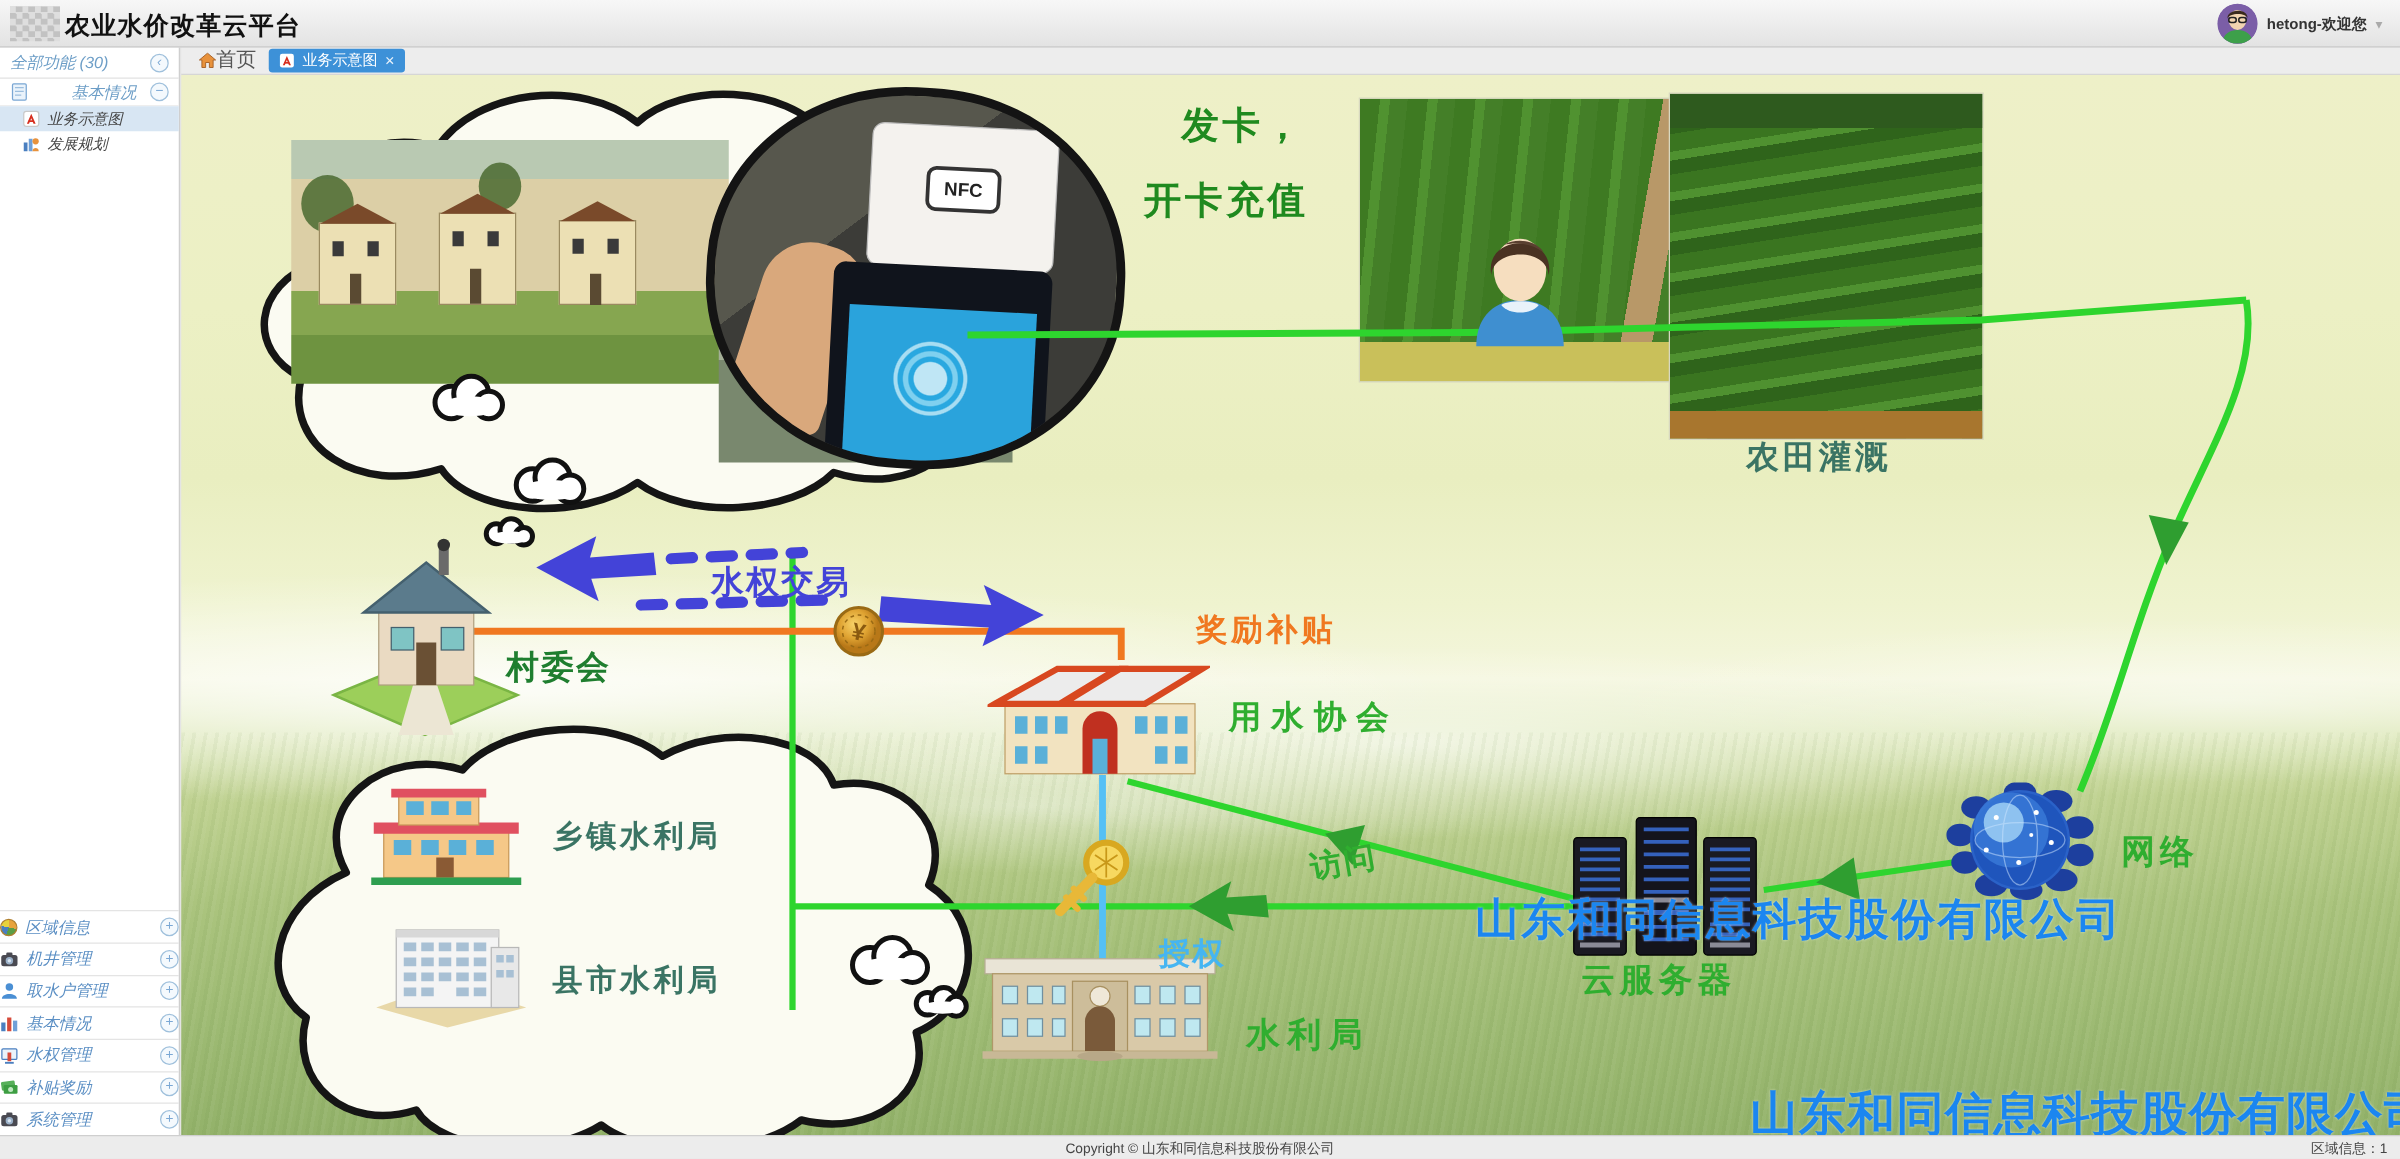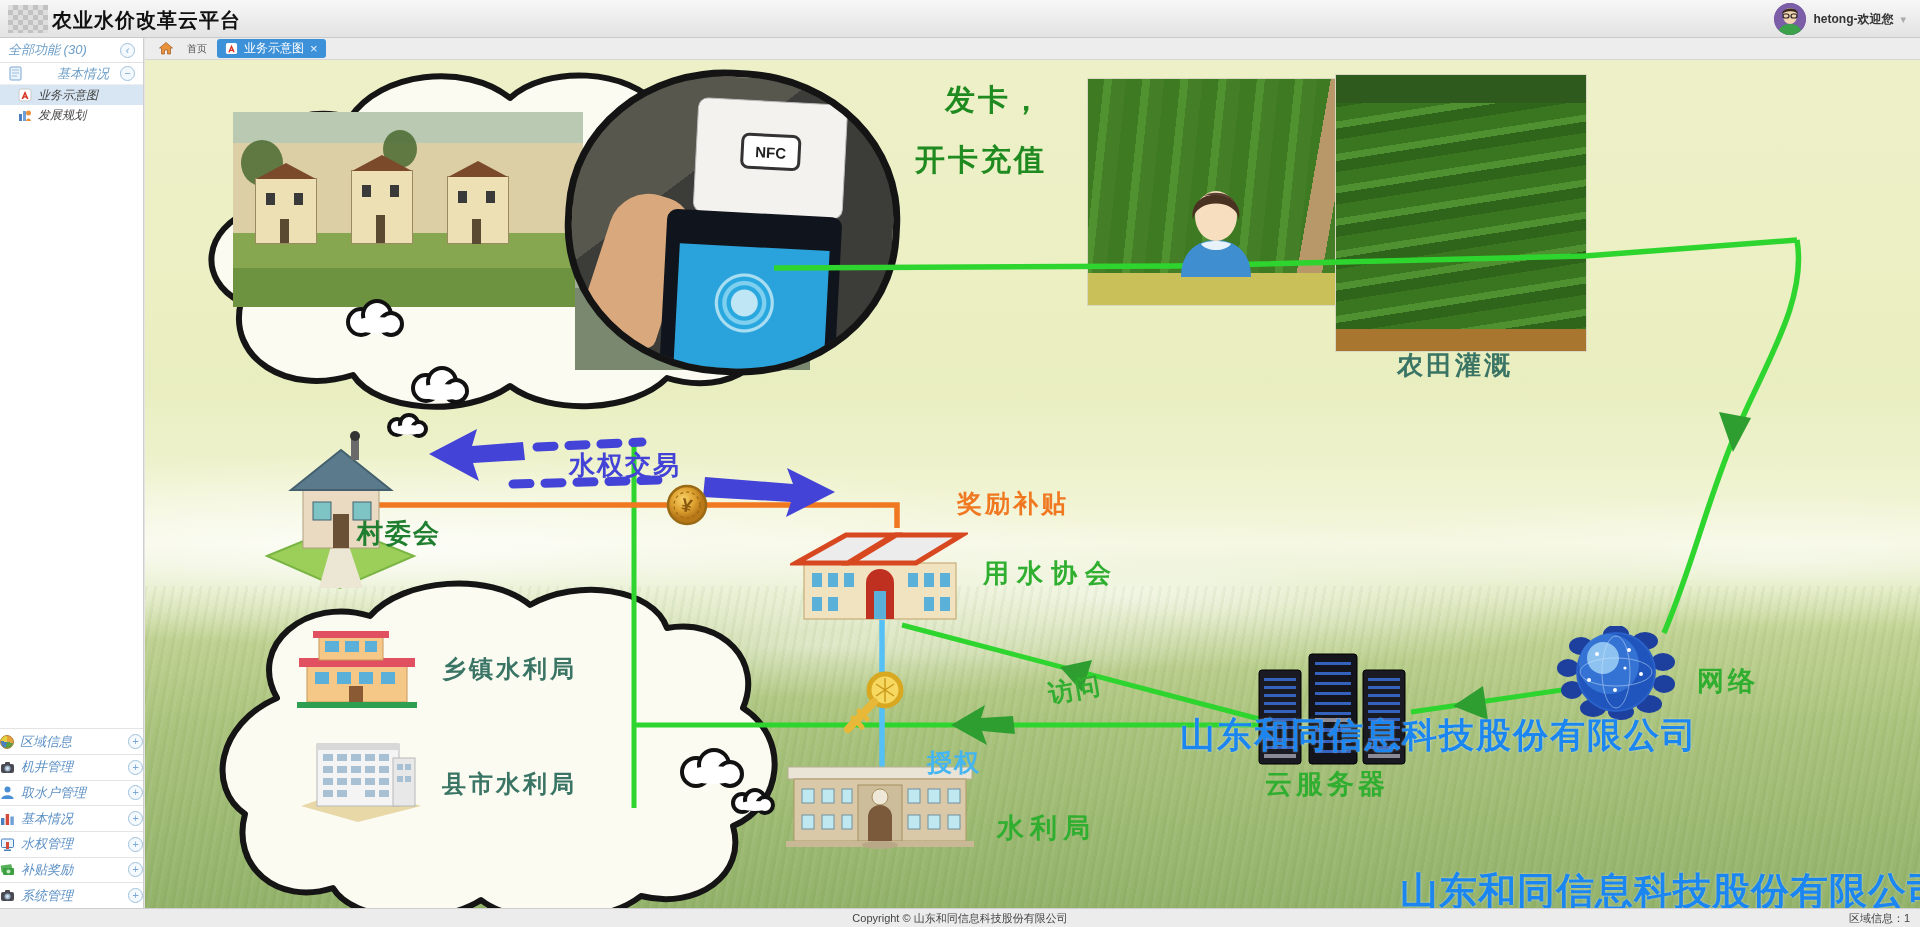--- a/index.html
+++ b/index.html
@@ -35,21 +35,21 @@
     border-top:1px solid #e4e4e4; cursor:pointer;}
   .sb-collapsed .lbl { color:#5b8fc4; font-size:13px; flex:1;}
   .ic14 { width:15px; height:15px; flex:0 0 15px; display:inline-block;}
   .pie-ic { width:14px; height:14px; border-radius:50%;
     background:conic-gradient(#e8a33c 0 28%, #5a9e46 28% 55%, #4a7fc0 55% 78%, #e8d23c 78% 100%);
     border:1px solid #b08030;}
 
   
   #tabstrip { position:absolute; left:145px; top:38px; right:0; height:22px; background:#ededed;
     border-bottom:1px solid #d6d6d6; z-index:24; display:flex; align-items:center; gap:10px; padding-left:14px;}
-  #tab-home { display:flex; align-items:center; gap:14px; font-size:10px; color:#555; cursor:pointer;}
+  #tab-home { display:flex; align-items:center; gap:0; font-size:16px; color:#555; cursor:pointer;}
   #tab-active { display:flex; align-items:center; gap:6px; font-size:12px; color:#fff;
     background:#3d91d8; border-radius:3px; padding:2px 8px; height:19px; cursor:pointer;}
   #tab-active .close { font-size:13px; color:#e8f2fb; cursor:pointer; line-height:12px;}
 
   
   #app-footer { position:absolute; left:0; bottom:0; width:1920px; height:19px; background:#ececec;
     border-top:1px solid #cfcfcf; z-index:30; font-size:11px; color:#444;}
   #copyright { position:absolute; left:0; right:0; top:2px; text-align:center;}
   #online { position:absolute; right:10px; top:2px; }
 
@@ -97,21 +97,21 @@
       repeating-linear-gradient(96deg,#3e7a22 0 16px,#509230 16px 24px,#447f28 24px 38px);}
   #farm-photo-2 { left:1190px; top:14px; width:252px; height:278px;
     background:
       linear-gradient(180deg,#2e5a1e 0 10%, rgba(0,0,0,0) 10%),
       linear-gradient(to top, #a8762e 0 8%, rgba(0,0,0,0) 8%),
       repeating-linear-gradient(171deg,#3a7520 0 14px,#4f9130 14px 21px,#2f641b 21px 32px);}
 
   .figure { position:absolute; }
   .dlb { position:absolute; font-weight:bold; white-space:nowrap; }
   .t-issue { color:#1f8a1f; font-size:30px; letter-spacing:3px;}
-  .t-dgreen { color:#1f7e2f; font-size:26px; letter-spacing:2px;}
+  .t-dgreen { color:#1f7e2f; font-size:26px; letter-spacing:2px;margin-left:48px;}
   .t-teal { color:#3a7464; font-size:24px; letter-spacing:3px;}
   .t-green { color:#2fae2f; }
   .t-blue { color:#4343d8; font-size:26px; letter-spacing:2px;}
   .t-lblue { color:#45b5f2; font-size:25px; letter-spacing:2px;}
   .t-orange { color:#f07820; font-size:25px; letter-spacing:3px;text-align:center;}
   .t-watermark { color:#1b86f0; text-shadow:0 0 2px rgba(255,255,255,.6);}
 </style>
 </head>
 <body>
 

